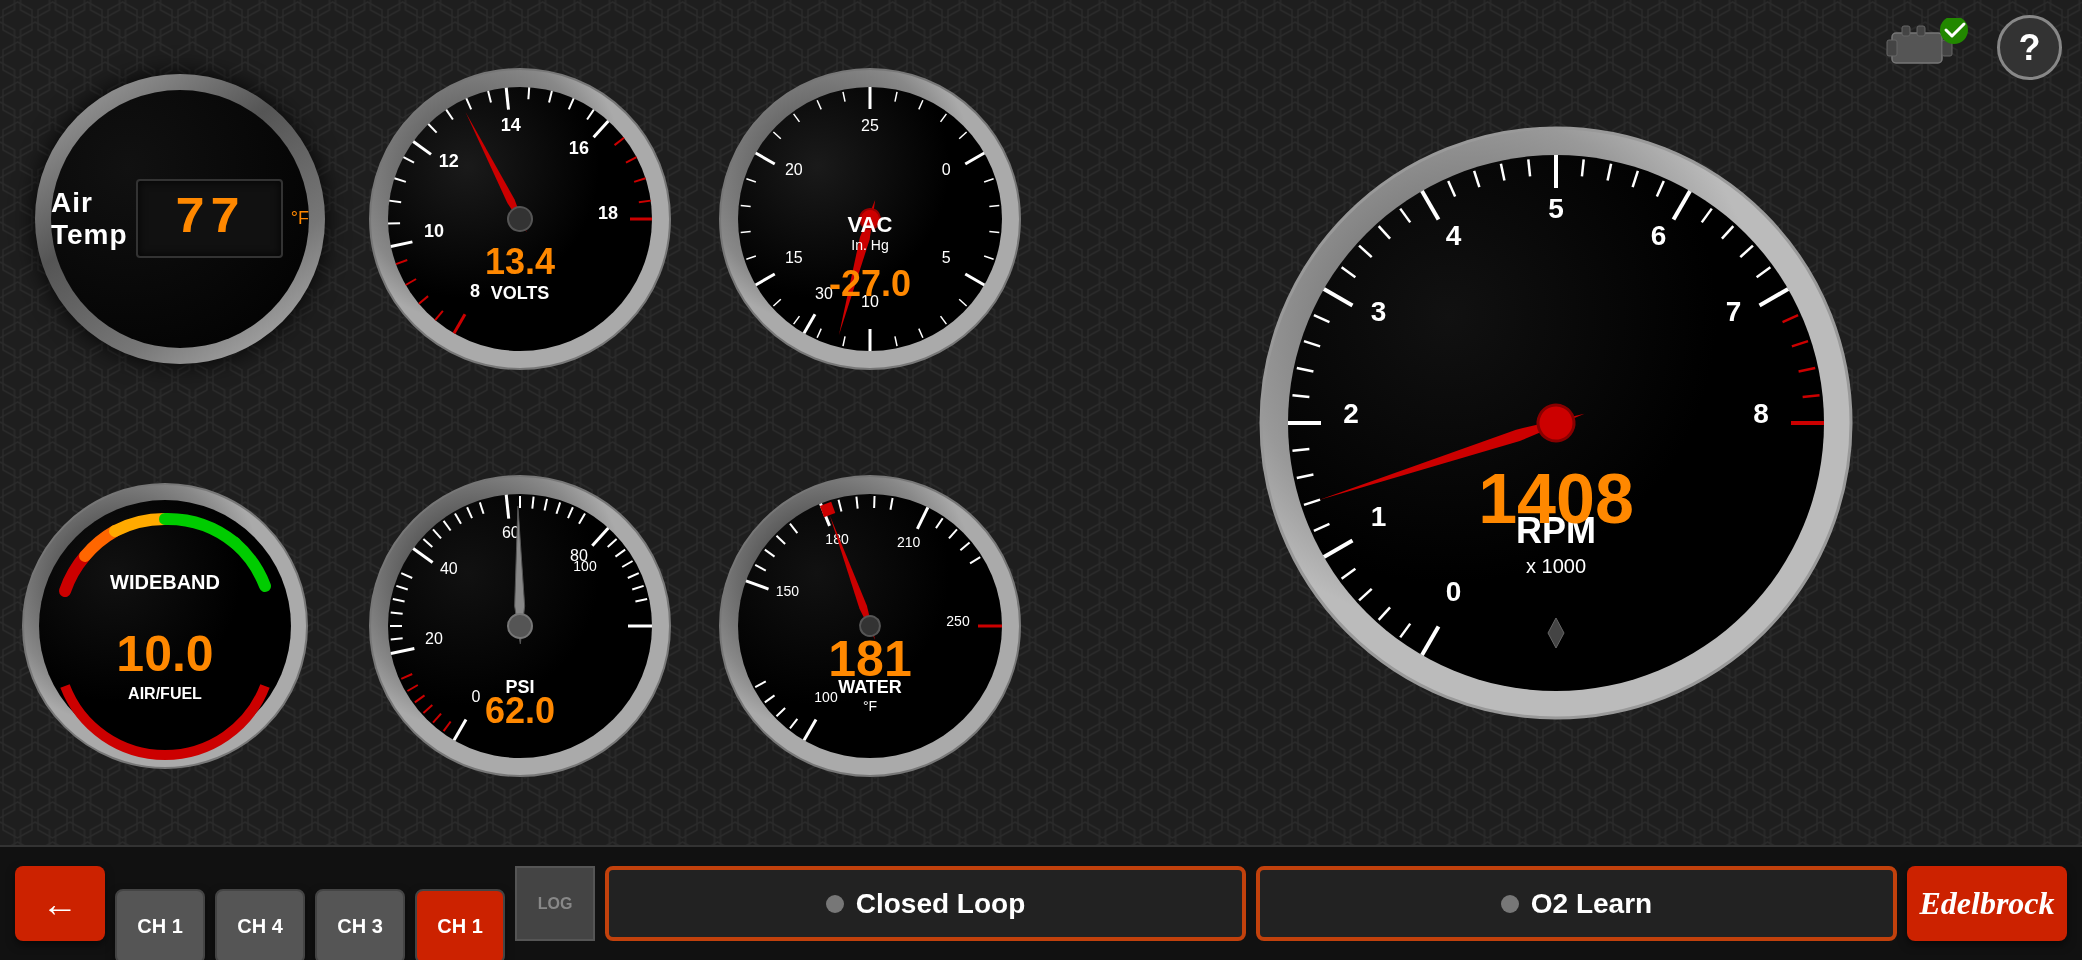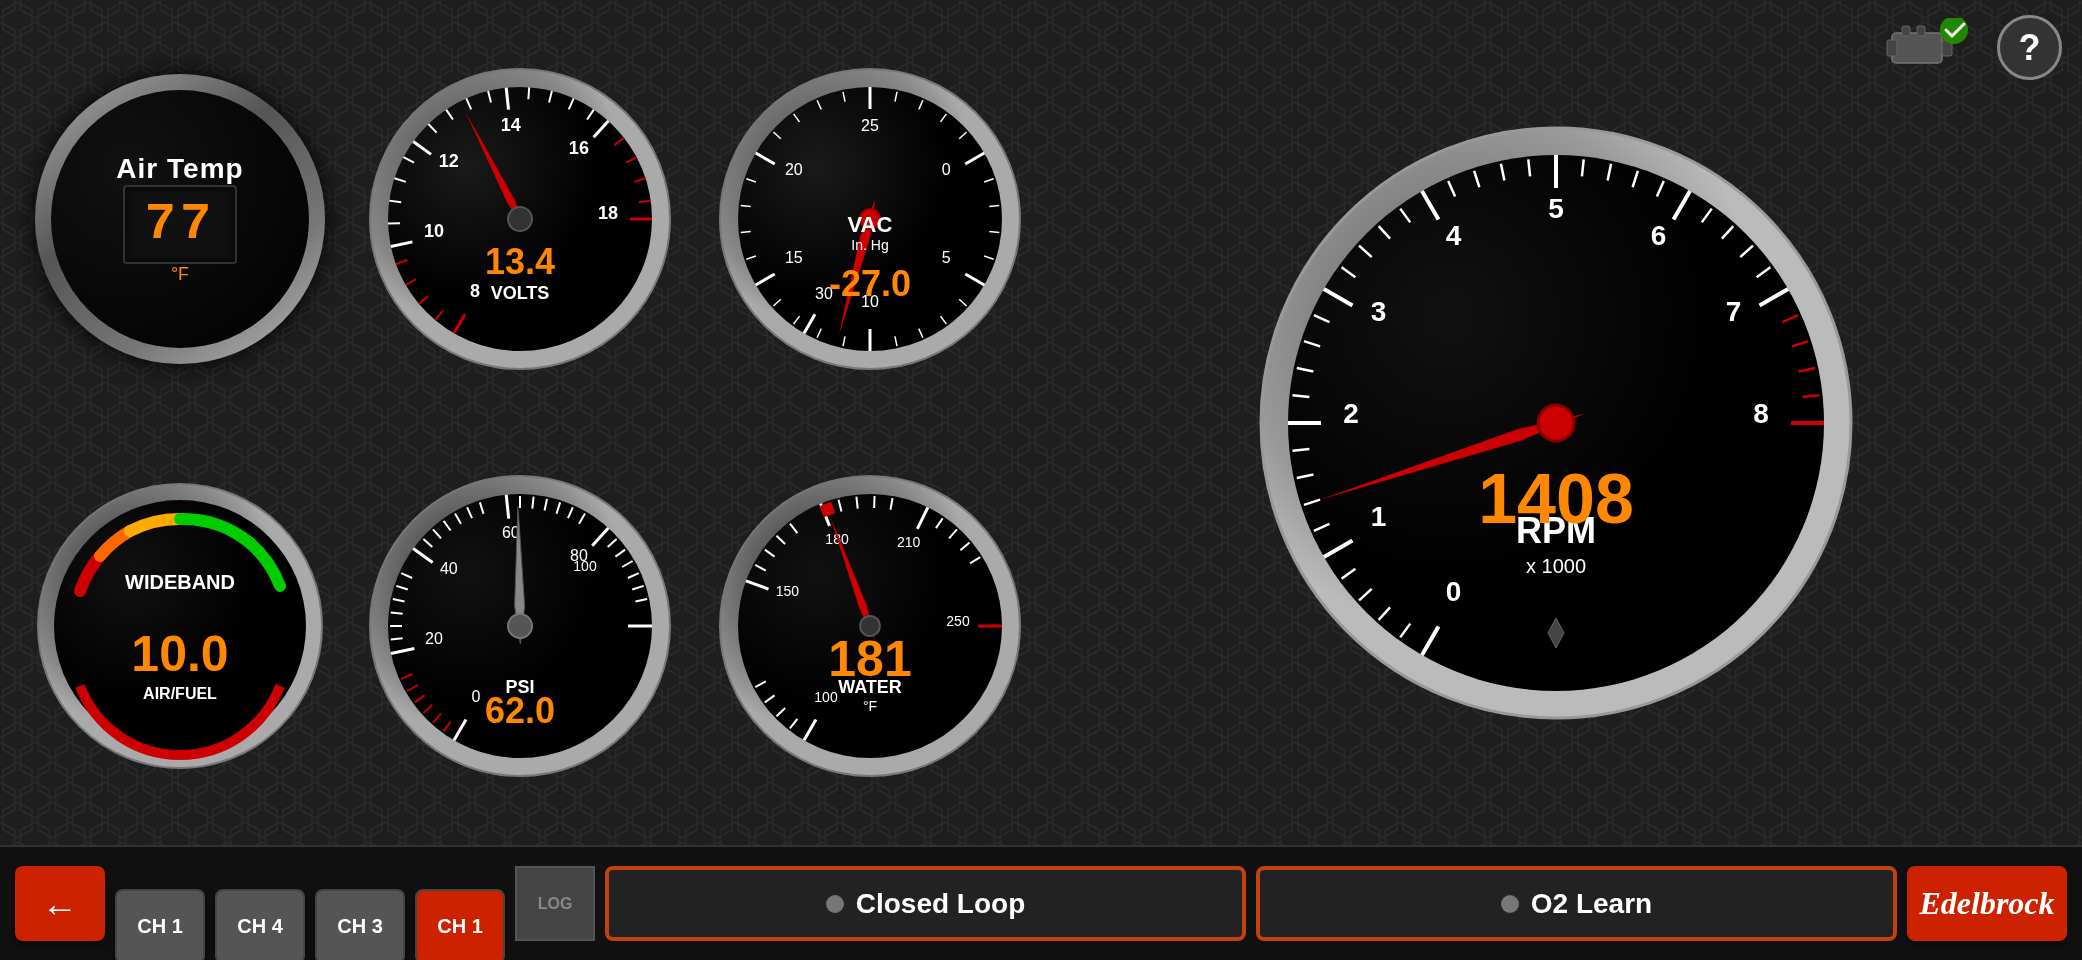--- a/index.html
+++ b/index.html
@@ -56,36 +56,36 @@
       justify-content: center;
       box-shadow: 0 0 25px rgba(0,0,0,0.9);
     }
 
     .airtemp-inner {
       width: 258px;
       height: 258px;
       border-radius: 50%;
       background: radial-gradient(circle at 30% 30%, #111 0%, #000 100%);
       display: flex;
-      flex-direction: column;
-      align-items: center;
-      justify-content: center;
+      align-items: center;
+      justify-content: flex-start;
+      gap: 8px;
     }
 
     .airtemp-label {
       color: white;
       font-size: 28px;
       font-weight: bold;
       letter-spacing: 1px;
     }
 
     .airtemp-display {
       background: #111;
       border: 2px solid #333;
-      padding: 8px 20px;
+      padding: 8px 36px;
       border-radius: 4px;
       box-shadow: inset 0 0 10px rgba(0,0,0,0.8);
     }
 
     .airtemp-value {
       color: #ff8800;
       font-size: 52px;
       font-weight: bold;
       font-family: 'Courier New', monospace;
       letter-spacing: 4px;
@@ -122,21 +122,21 @@
       align-items: center;
       justify-content: center;
     }
 
     
     .wideband-container {
       grid-column: 1;
       grid-row: 2;
       display: flex;
       align-items: center;
-      justify-content: center;
+      justify-content: flex-start;
     }
 
     
     .psi-container {
       grid-column: 2;
       grid-row: 2;
       display: flex;
       align-items: center;
       justify-content: center;
     }

